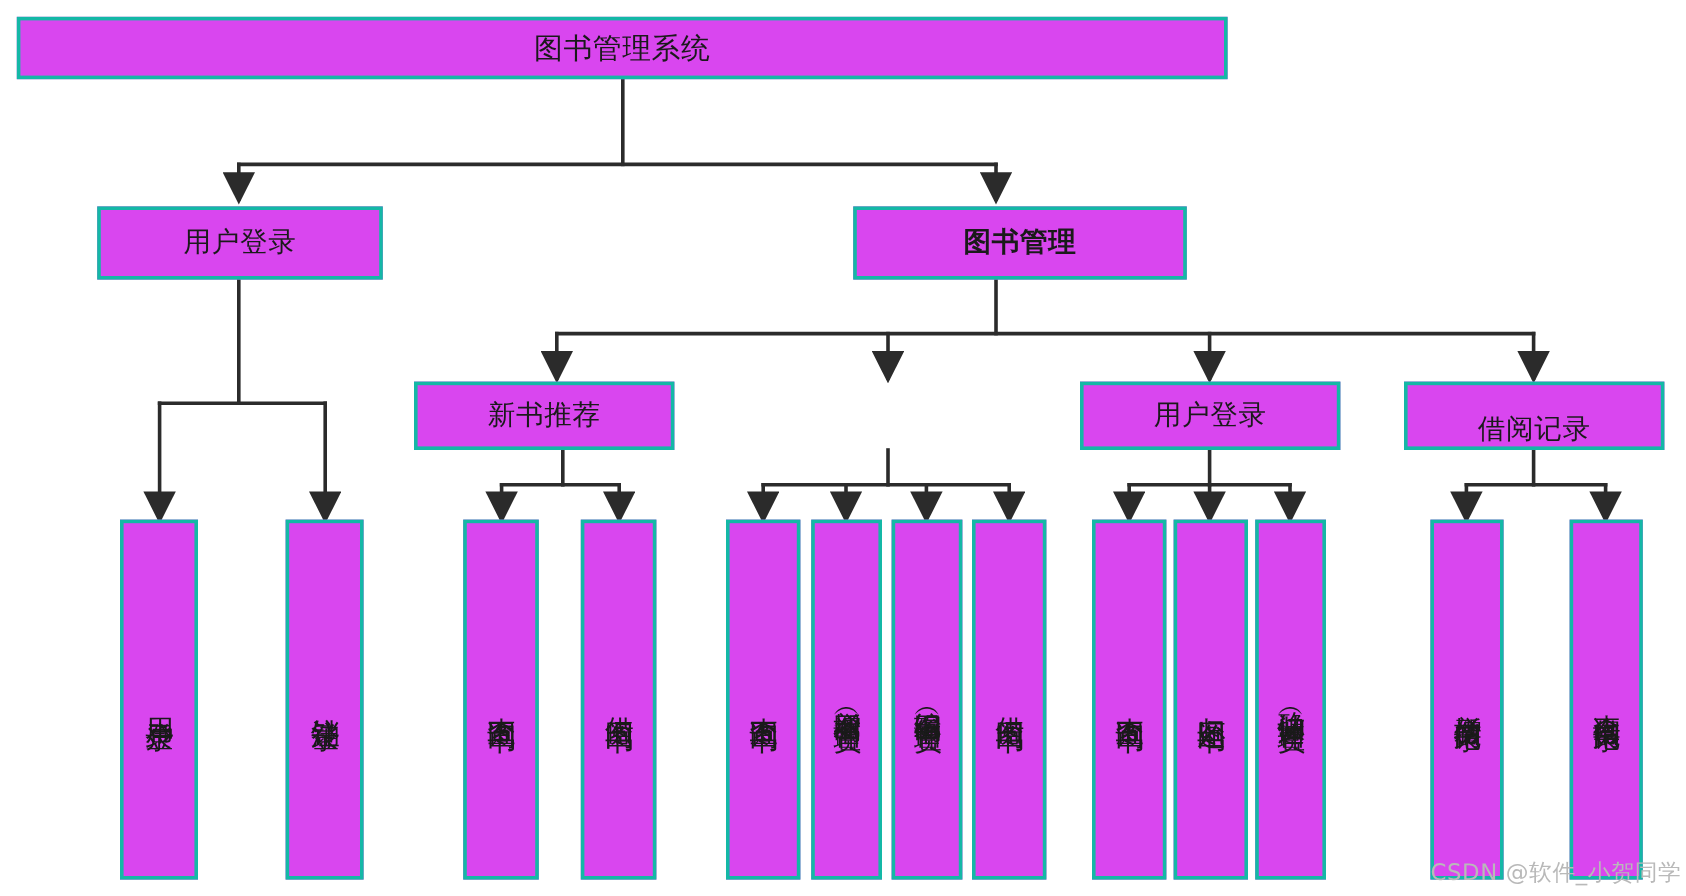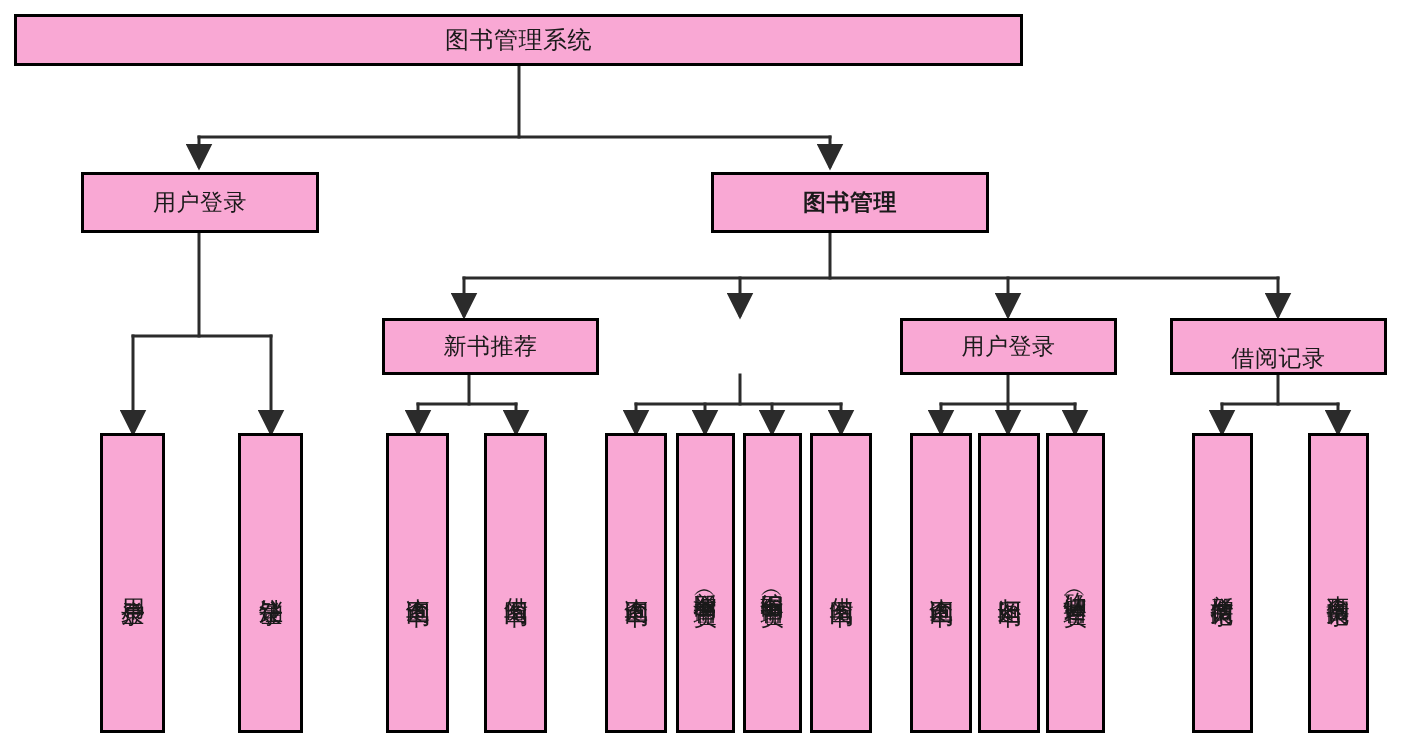--- a/index.html
+++ b/index.html
@@ -21,22 +21,22 @@
     position: absolute;
     left: 0;
     top: 0;
     width: 1405px;
     height: 747px;
     pointer-events: none;
   }
   .node {
     position: absolute;
     box-sizing: border-box;
-    background: #f9a8d4;
-    border: 3px solid #000000;
+    background: #d946ef;
+    border: 3px solid #14b8a6;
     display: flex;
     align-items: center;
     justify-content: center;
     color: #1a1a1a;
   }
   .node .label {
     display: block;
     text-align: center;
     line-height: 1.18;
     letter-spacing: 0.5px;
@@ -135,21 +135,21 @@
   </div>
 
   <div class="node horiz" style="left:81px; top:172px; width:238px; height:61px;">
     <span class="label">用户登录</span>
   </div>
 
   <div class="node horiz" style="left:711px; top:172px; width:278px; height:61px;font-weight:bold;">
     <span class="label">图书管理</span>
   </div>
 
-  <div class="node horiz" style="left:382px; top:318px; width:217px; height:57px;">
+  <div class="node horiz" style="left:345px; top:318px; width:217px; height:57px;">
     <span class="label">新书推荐</span>
   </div>
 
 
   <div class="node horiz" style="left:900px; top:318px; width:217px; height:57px;">
     <span class="label">用户登录</span>
   </div>
 
   <div class="node horiz" style="left:1170px; top:318px; width:217px; height:57px;align-items:flex-end;">
     <span class="label">借阅记录</span>
@@ -200,14 +200,15 @@
   </div>
 
   <div class="node vert narrow" style="left:1192px; top:433px; width:61px; height:300px;">
     <span class="label">新增借阅记录</span>
   </div>
 
   <div class="node vert narrow" style="left:1308px; top:433px; width:61px; height:300px;">
     <span class="label">查询借阅记录</span>
   </div>
 
+  <div class="watermark" style="left:1192px; top:714px;">CSDN @软件_小贺同学</div>
 
 </div>
 
 </body></html>

